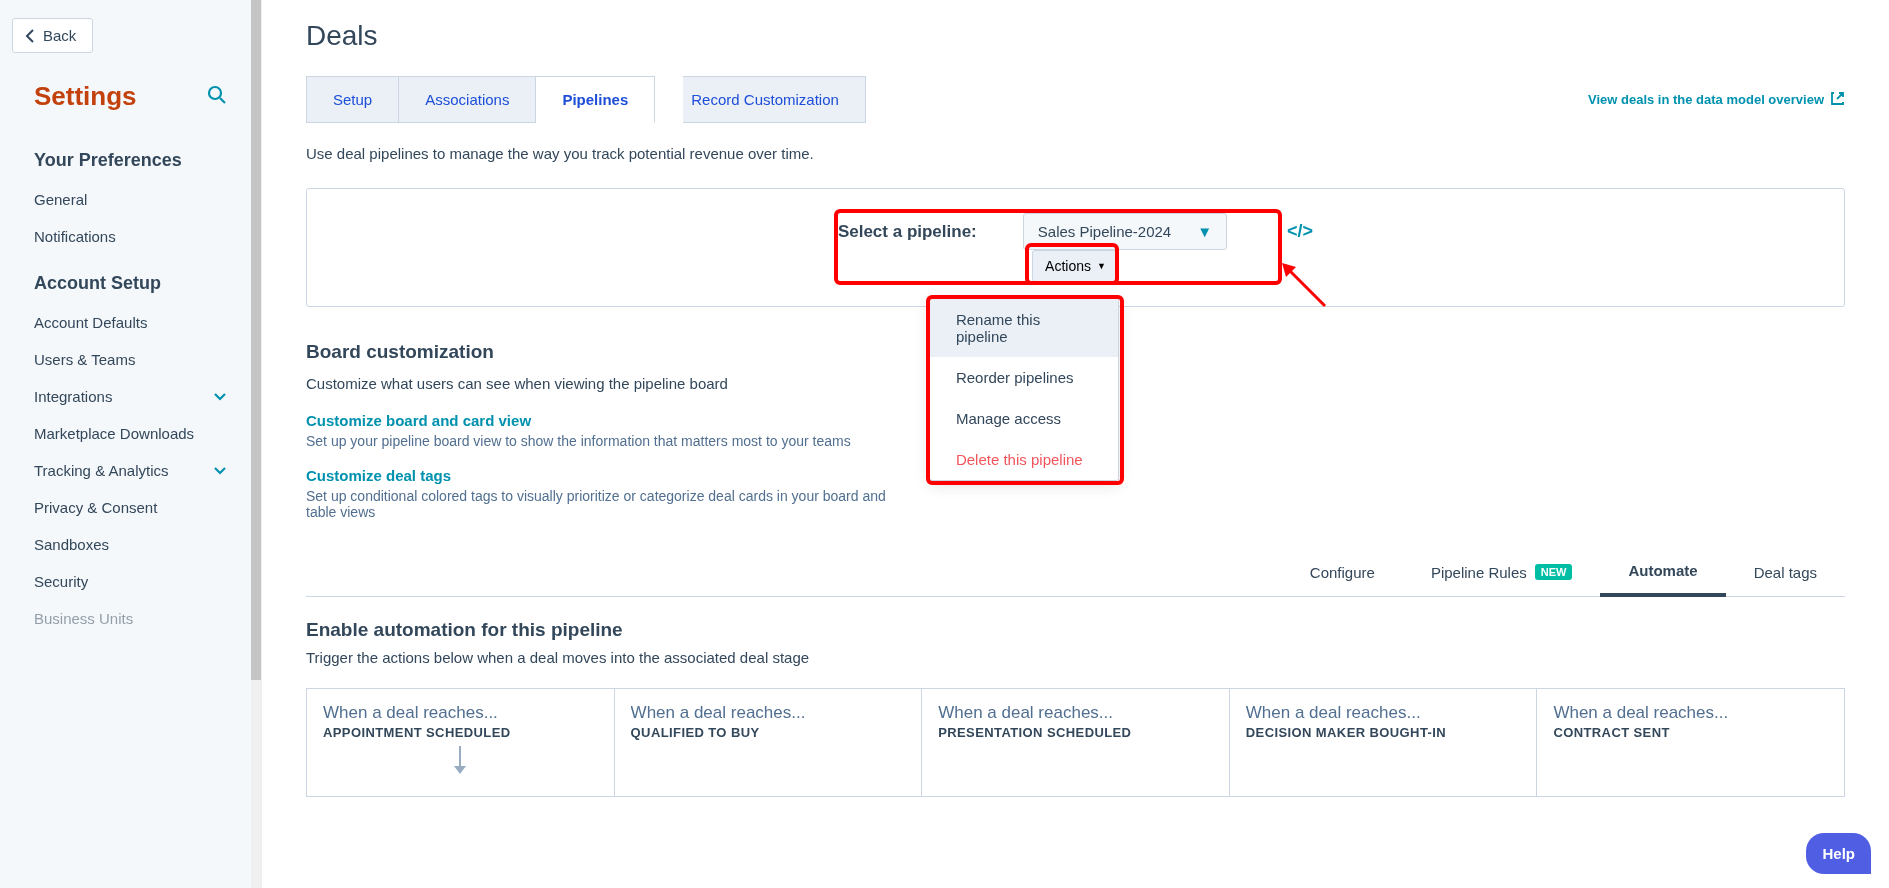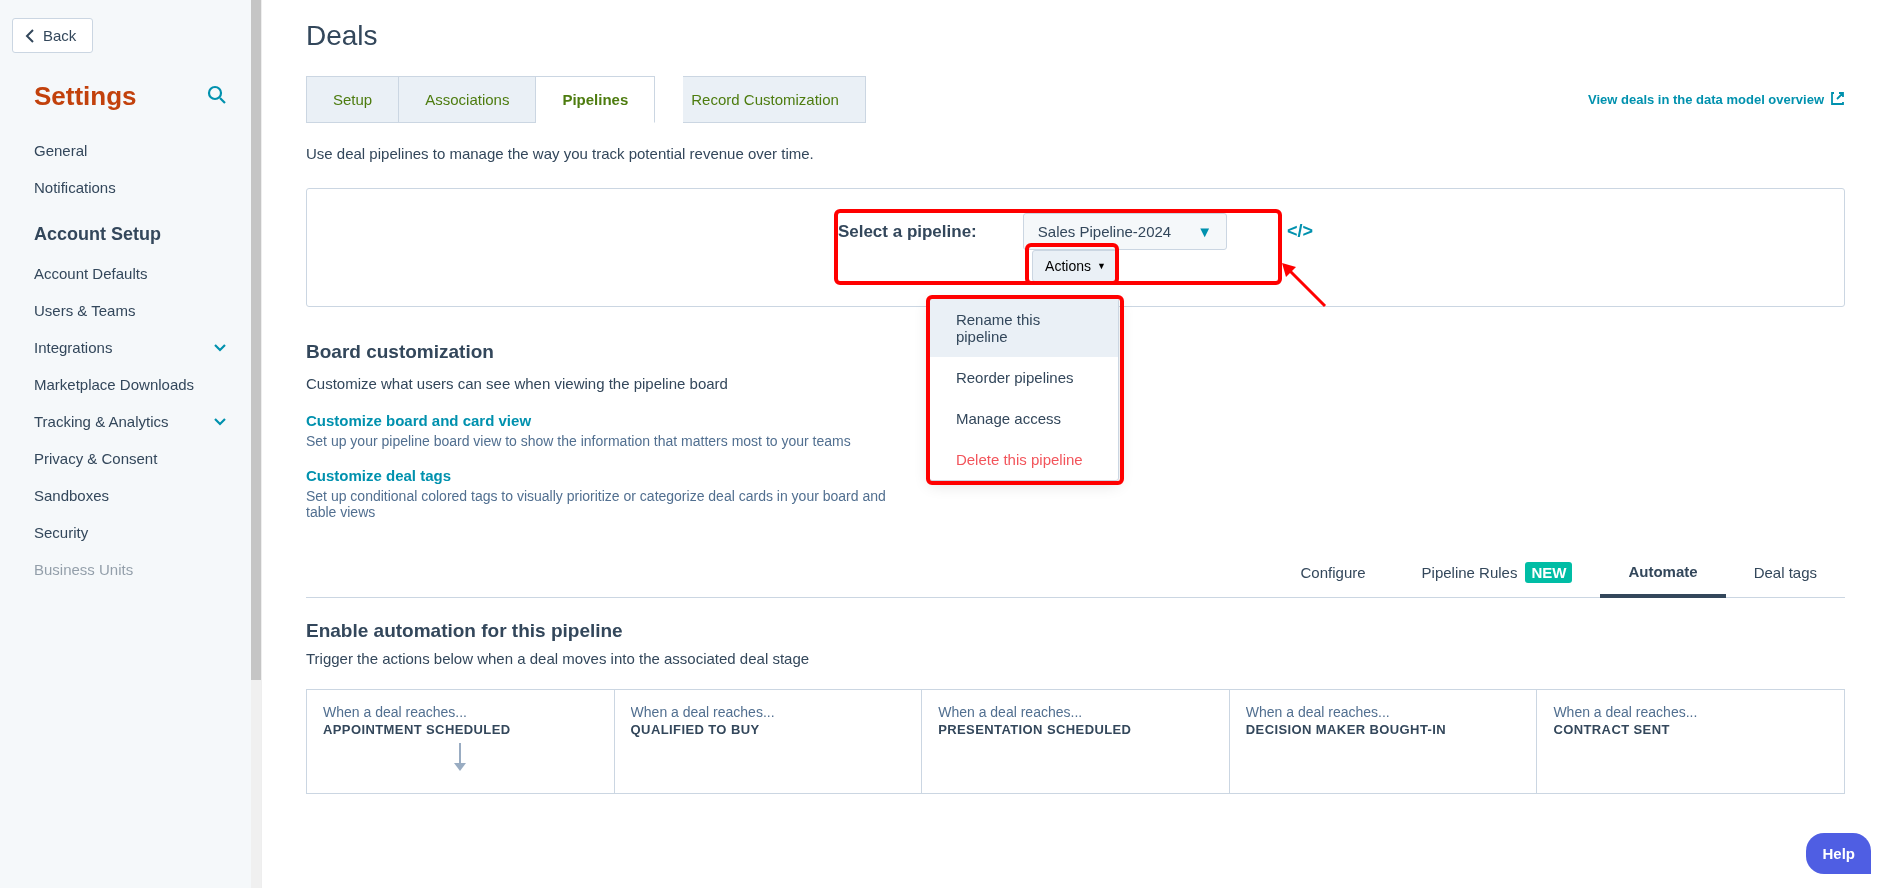--- a/index.html
+++ b/index.html
@@ -94,21 +94,21 @@
       justify-content: space-between;
       margin-bottom: 22px;
     }
     .tabs {
       display: flex;
     }
     .tab {
       border: 1px solid #cbd6e2;
       padding: 14px 26px;
       font-size: 15px;
-      color: #4d7c0f;
+      color: #1d4ed8;
       background: #eaf0f6;
       cursor: pointer;
     }
     .tab.active {
       background: #fff;
       font-weight: 700;
       border-bottom: 1px solid #fff;
     }
     .tab + .tab { border-left: none; }
     .tab.record { border-left: none; margin-left: -1px; padding-left: 8px; }
@@ -218,21 +218,21 @@
       gap: 8px;
     }
     .subtab.active {
       font-weight: 700;
       border-bottom: 4px solid #33475b;
       margin-bottom: -1px;
     }
     .badge-new {
       background: #00bda5;
       color: #fff;
-      font-size: 15px;
+      font-size: 11px;
       font-weight: 700;
       padding: 2px 6px;
       border-radius: 3px;
     }
     .automation-title {
       font-size: 19px;
       font-weight: 700;
       margin: 22px 0 8px 0;
     }
     .stages-row {
@@ -241,21 +241,21 @@
       border: 1px solid #cbd6e2;
     }
     .stage-card {
       flex: 1;
       border-right: 1px solid #cbd6e2;
       padding: 14px 16px 20px 16px;
       min-width: 0;
     }
     .stage-card:last-child { border-right: none; }
     .stage-when {
-      font-size: 14px;
+      font-size: 17px;
       color: #516f90;
       margin-bottom: 2px;
       white-space: nowrap;
       overflow: hidden;
       text-overflow: ellipsis;
     }
     .stage-name {
       font-size: 13px;
       font-weight: 700;
       letter-spacing: 0.4px;
@@ -324,20 +324,21 @@
   <div class="settings-header">
     <div class="settings-title">Settings</div>
     <span class="search-icon">
       <svg width="20" height="20" viewBox="0 0 20 20">
           <circle cx="8" cy="8" r="6" stroke="#0091ae" stroke-width="2.2" fill="none"></circle>
           <line x1="13" y1="13" x2="18" y2="18" stroke="#0091ae" stroke-width="2.2"></line>
         </svg>
     </span>
   </div>
 
+  <div class="section-heading">Your Preferences</div>
   <div class="nav-item">
       <span>General</span>
     </div>
   <div class="nav-item">
       <span>Notifications</span>
     </div>
 
   <div class="section-heading">Account Setup</div>
   <div class="nav-item">
       <span>Account Defaults</span>

